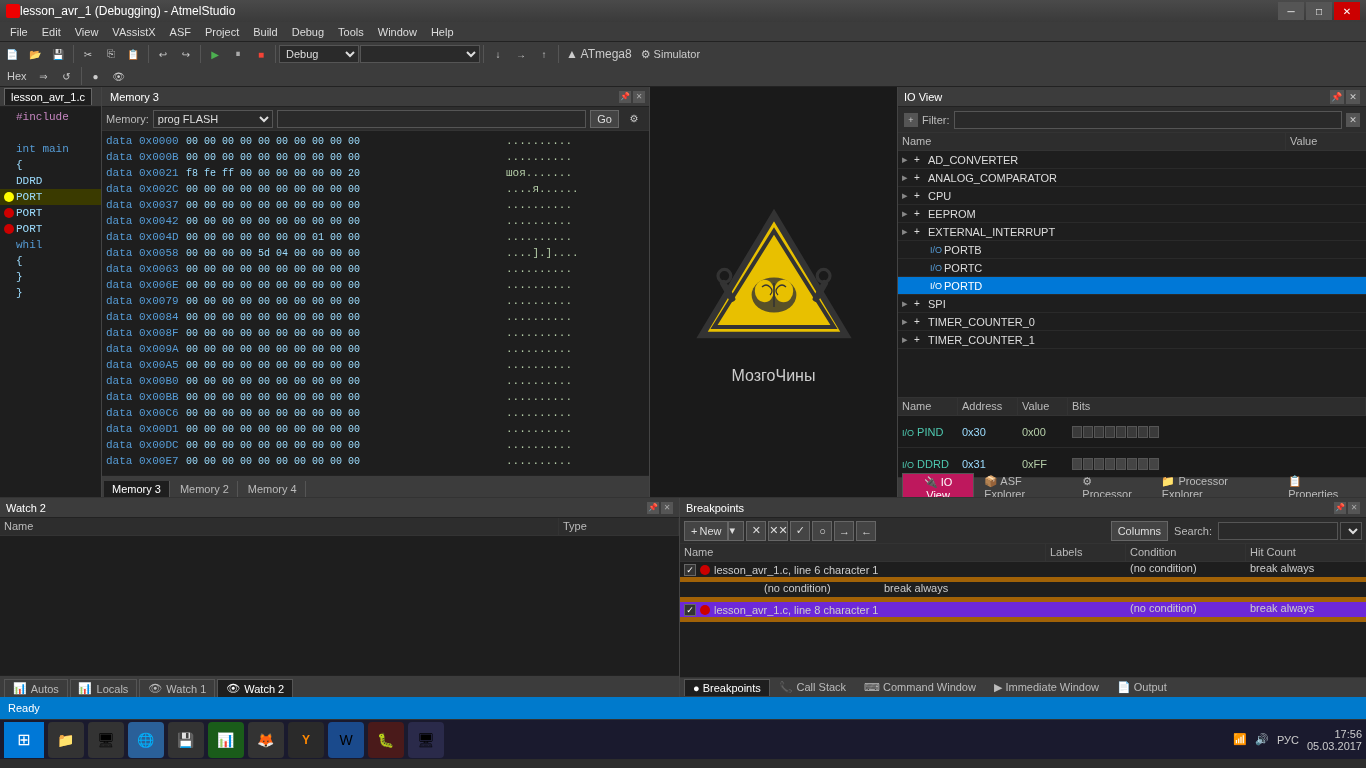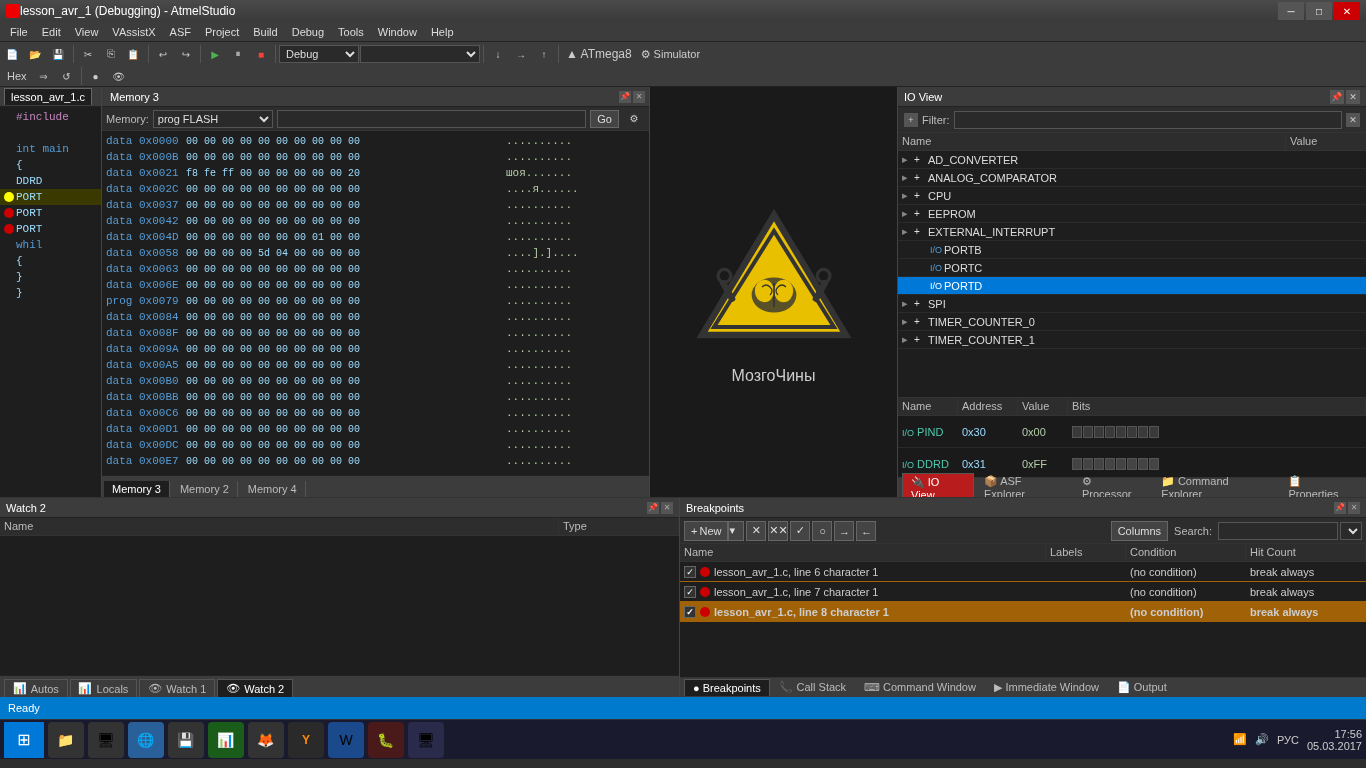--- a/index.html
+++ b/index.html
@@ -425,24 +425,23 @@
     }
     .bp-col { padding: 2px 4px; color: #bbb; font-size: 11px; border-right: 1px solid #333; }
     .bp-col.name { flex: 1; }
     .bp-col.labels { width: 80px; }
     .bp-col.condition { width: 120px; }
     .bp-col.hitcount { width: 120px; }
     .bp-rows { flex: 1; overflow: hidden; }
     .bp-row {
       height: 20px;
       display: flex;
-      align-items: center;
-      border-bottom: 1px solid #a16207;
-    }
-    .bp-row.selected { background: #a16207; font-weight: bold; }
+      border-bottom: 5px solid #a16207;
+    }
+    .bp-row.selected { background: #6d28d9; }
     .bp-row .bp-cell { padding: 0 4px; font-size: 11px; color: #ccc; }
     .bp-row .bp-cell.name { flex: 1; display: flex; align-items: center; gap: 4px; }
     .bp-row .bp-cell.labels { width: 80px; }
     .bp-row .bp-cell.condition { width: 120px; }
     .bp-row .bp-cell.hitcount { width: 120px; }
     .bp-checkbox { width: 12px; height: 12px; background: #333; border: 1px solid #666; display: flex; align-items: center; justify-content: center; }
     .bp-checkbox.checked::after { content: '✓'; font-size: 9px; color: #fff; }
     .bp-red-dot { width: 10px; height: 10px; border-radius: 50%; background: #c00; }
 
     
@@ -457,21 +456,21 @@
     }
     .io-bottom-tab {
       padding: 2px 8px;
       font-size: 11px;
       color: #bbb;
       cursor: pointer;
       display: flex;
       align-items: center;
       gap: 4px;
     }
-    .io-bottom-tab.active { background: #b91c1c; color: #fff; border: 1px solid #555; border-bottom: none; }
+    .io-bottom-tab.active { background: #be185d; color: #fff; border: 1px solid #555; border-bottom: none; text-align: center; }
 
     
     .bp-bottom-tabs {
       height: 20px;
       background: #3c3c3c;
       display: flex;
       align-items: center;
       padding: 0 4px;
       gap: 2px;
       border-top: 1px solid #333;
@@ -738,21 +737,21 @@
           <span class="mem-addr">data 0x0063</span>
           <span class="mem-bytes">00 00 00 00 00 00 00 00 00 00</span>
           <span class="mem-ascii">..........</span>
         </div>
       <div class="mem-row">
           <span class="mem-addr">data 0x006E</span>
           <span class="mem-bytes">00 00 00 00 00 00 00 00 00 00</span>
           <span class="mem-ascii">..........</span>
         </div>
       <div class="mem-row">
-          <span class="mem-addr">prog 0x0079</span>
+          <span class="mem-addr">data 0x0079</span>
           <span class="mem-bytes">00 00 00 00 00 00 00 00 00 00</span>
           <span class="mem-ascii">..........</span>
         </div>
       <div class="mem-row">
           <span class="mem-addr">data 0x0084</span>
           <span class="mem-bytes">00 00 00 00 00 00 00 00 00 00</span>
           <span class="mem-ascii">..........</span>
         </div>
       <div class="mem-row">
           <span class="mem-addr">data 0x008F</span>
@@ -964,21 +963,21 @@
             <div class="bit-box"></div>
             <div class="bit-box"></div>
         </div>
       </div>
     </div>
 
     <div class="io-bottom-tabs">
       <span class="io-bottom-tab active">🔌 IO View</span>
       <span class="io-bottom-tab">📦 ASF Explorer</span>
       <span class="io-bottom-tab">⚙ Processor</span>
-      <span class="io-bottom-tab">📁 Command Explorer</span>
+      <span class="io-bottom-tab">📁 Processor Explorer</span>
       <span class="io-bottom-tab">📋 Properties</span>
     </div>
   </div>
 </div>
 
 <div class="bottom-area">
 
   <div class="watch-panel">
     <div class="watch-header">
       <span class="watch-title">Watch 2</span>
@@ -1049,25 +1048,20 @@
         <div class="bp-cell name">
           <div class="bp-checkbox checked"></div>
           <div class="bp-red-dot"></div>
           <span>lesson_avr_1.c, line 6 character 1</span>
         </div>
         <div class="bp-cell labels"></div>
         <div class="bp-cell condition">(no condition)</div>
         <div class="bp-cell hitcount">break always</div>
       </div>
       <div class="bp-row">
-        <div class="bp-cell name">
-          <div class="bp-checkbox checked"></div>
-          <div class="bp-red-dot"></div>
-          <span>lesson_avr_1.c, line 7 character 1</span>
-        </div>
         <div class="bp-cell labels"></div>
         <div class="bp-cell condition">(no condition)</div>
         <div class="bp-cell hitcount">break always</div>
       </div>
       <div class="bp-row selected">
         <div class="bp-cell name">
           <div class="bp-checkbox checked"></div>
           <div class="bp-red-dot"></div>
           <span>lesson_avr_1.c, line 8 character 1</span>
         </div>

